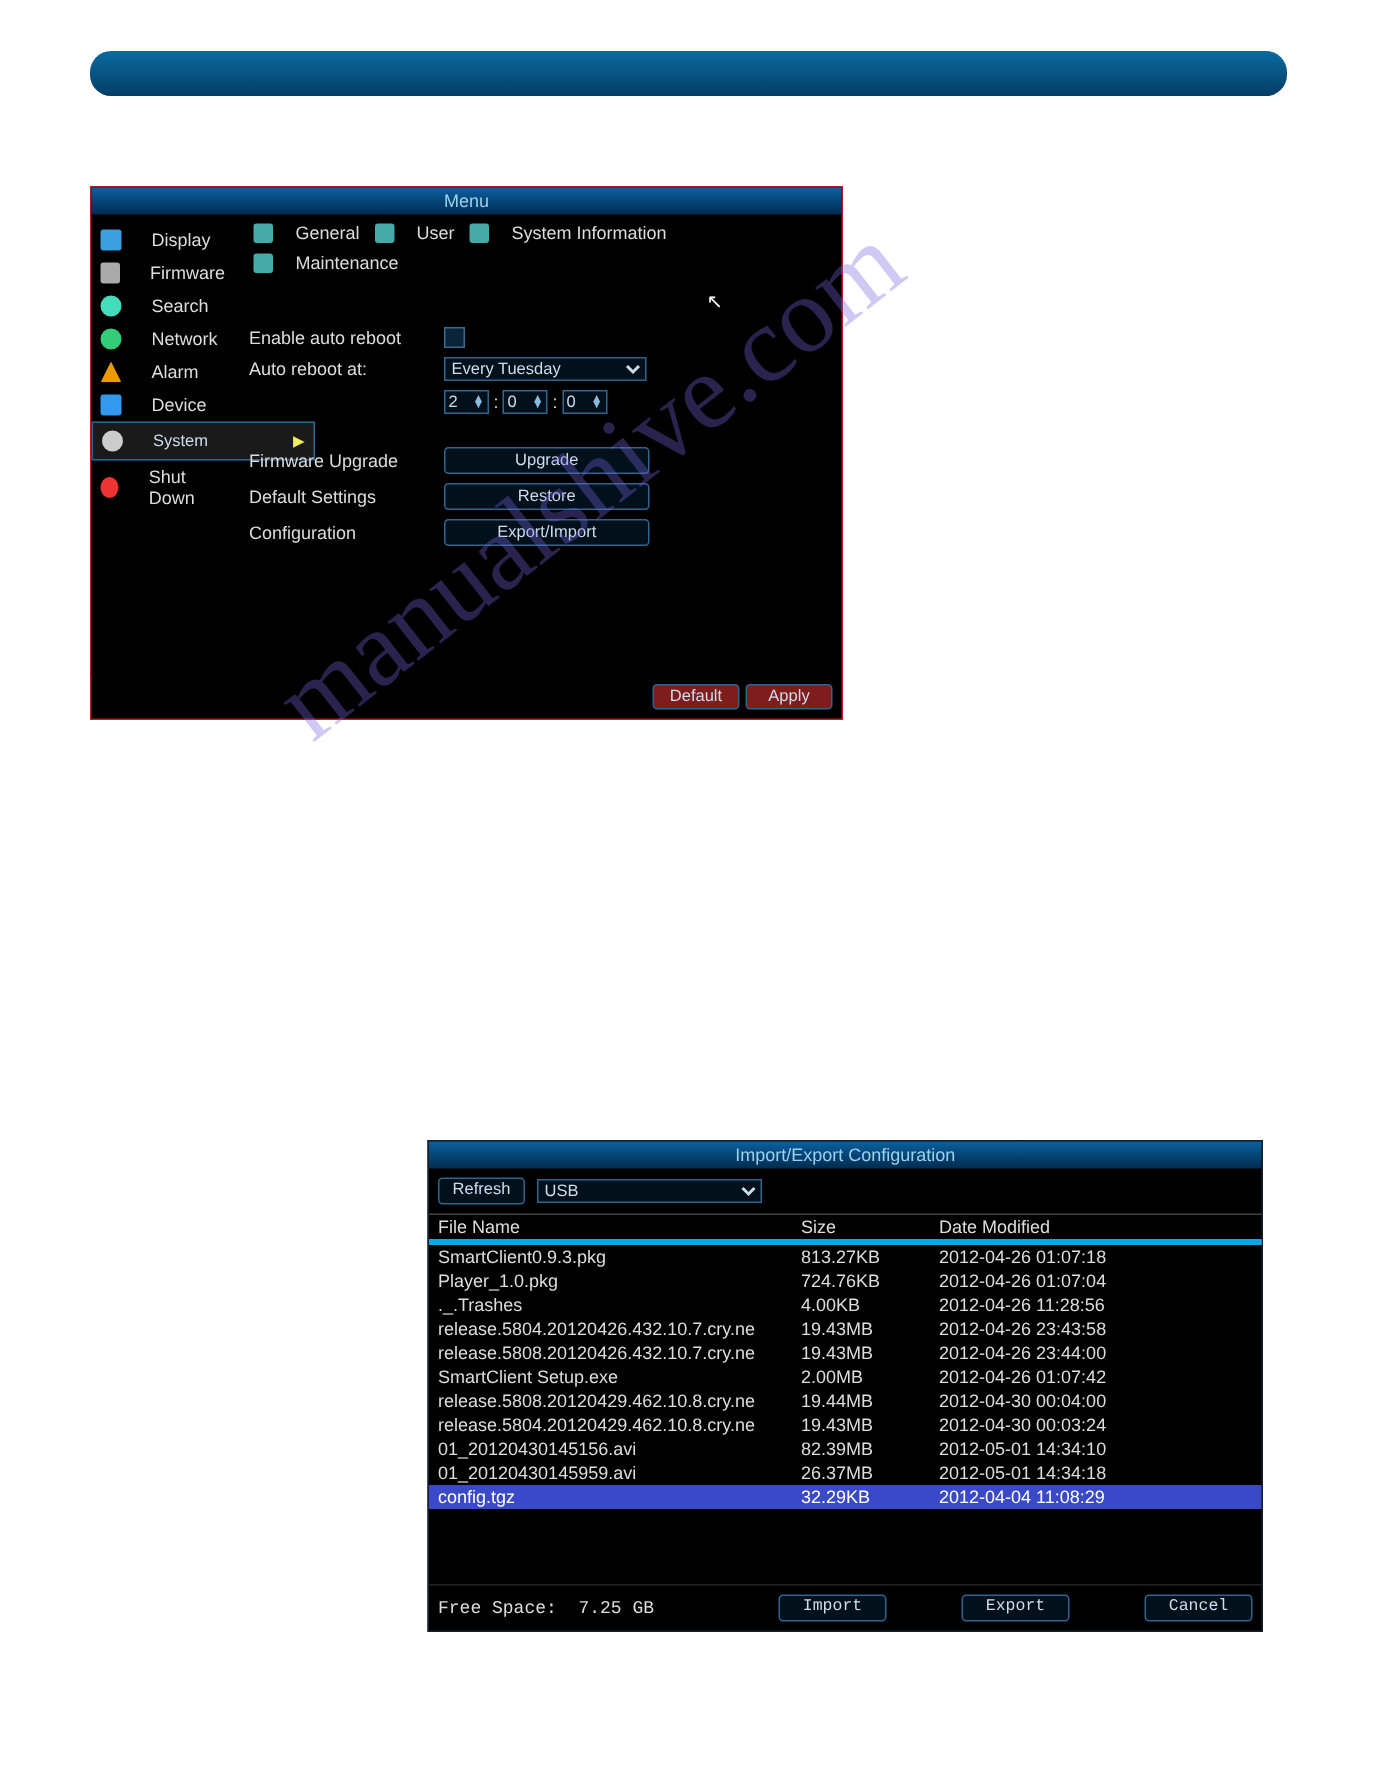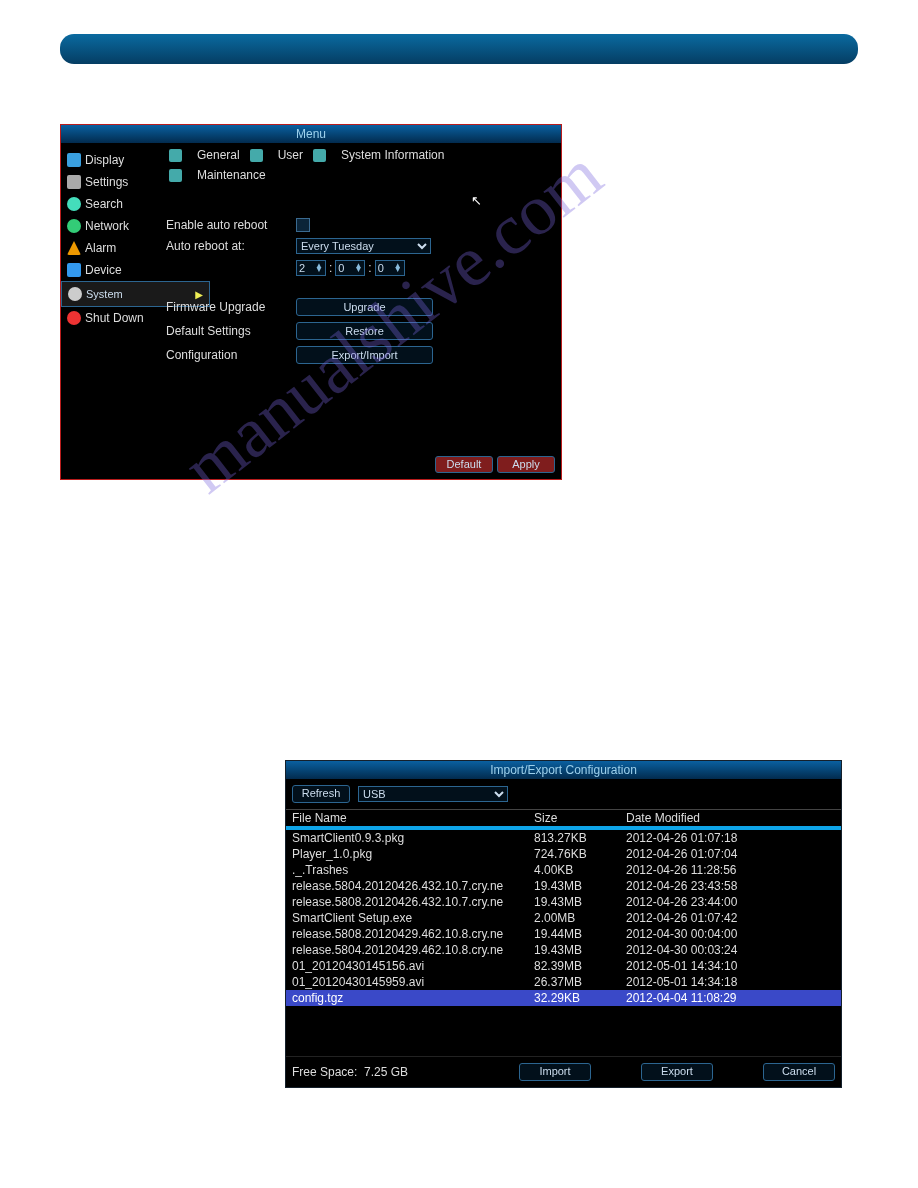--- a/index.html
+++ b/index.html
@@ -7,21 +7,21 @@
   .hdr{display:flex;justify-content:space-between;align-items:center;}
   .hdr .lang{font-size:28px;font-weight:bold;color:#7d7d7d;font-style:italic;}
   .hdr .series{font-size:22px;font-weight:bold;font-style:italic;color:#000;text-shadow:1px 0 0 #999;}
   .bluebar{height:30px;background:linear-gradient(#0a6aa0,#053d63);border-radius:14px;margin-top:4px;}
   .watermark{position:absolute;left:140px;top:280px;font-size:72px;color:rgba(120,100,220,.35);transform:rotate(-38deg);pointer-events:none;font-family:Georgia,serif;}
   
   .win1{margin:60px 0 0 0;width:500px;background:#000;color:#ddd;font-size:12px;border:1px solid #b91c1c;}
   .winTitle{height:18px;background:linear-gradient(#0a60a0,#022b4e);text-align:center;color:#9cd0ec;font-size:12px;line-height:18px;position:relative;}
   .winbody1{display:flex;}
   .side{width:95px;background:#000;padding:6px 0;}
-  .sitem{display:flex;align-items:center;gap:4px;padding:4px 6px;cursor:pointer;}
+  .sitem{display:flex;align-items:center;gap:20px;padding:4px 6px;cursor:pointer;}
   .sitem.sel{background:#1a1a1a;}
   .sitem .arrow{color:#ee5;font-size:10px;margin-left:auto;}
   .ico{display:inline-block;width:14px;height:14px;border-radius:2px;}
   .center1{flex:1;padding:0 10px 10px 10px;}
   .tabs{display:flex;gap:4px;padding:4px 0 14px 0;flex-wrap:wrap;}
   .tab{display:flex;align-items:center;gap:15px;padding:1px 3px;cursor:pointer;}
   .tab .ico{width:13px;height:13px;}
   .row{display:flex;align-items:center;margin:6px 0;}
   .lbl{width:130px;}
   .chk{width:12px;height:12px;border:1px solid #3a6a90;background:#0b2438;display:inline-block;}
@@ -37,42 +37,42 @@
   .w2bar{padding:6px;display:flex;gap:8px;align-items:center;}
   .refr{border:1px solid #2c6590;background:#02101b;color:#cde;height:16px;width:56px;text-align:center;font-size:11px;line-height:15px;border-radius:3px;cursor:pointer;}
   .w2sel{border:1px solid #2c6590;background:#02101b;color:#cde;height:16px;font-size:11px;width:150px;}
   table{border-collapse:collapse;width:100%;}
   th,td{text-align:left;padding:1px 6px;font-weight:normal;font-size:12px;}
   th{border-top:1px solid #444;border-bottom:4px solid #0ea5e9;}
   td{border:none;}
   tr.hilite td{background:#3a49c8;color:#fff;}
   .colName{width:230px;}
   .colSize{width:80px;}
-  .w2foot{display:flex;align-items:center;gap:10px;padding:6px;border-top:1px solid #222;margin-top:50px;}
+  .w2foot{display:flex;align-items:center;gap:10px;padding:6px;border-top:1px solid #222;margin-top:50px;font-family:Liberation Mono, monospace;}
   .w2foot .fs{flex:1;}
   .w2btn{border:1px solid #2c6590;background:#02101b;color:#cde;height:16px;width:70px;text-align:center;font-size:11px;line-height:15px;border-radius:3px;cursor:pointer;margin-left:40px;}
 </style>
 </head>
 <body>
 <div class="page">
   <div class="bluebar"></div>
 
   <div class="watermark">manualshive.com</div>
 
   <div class="win1">
     <div class="winTitle">Menu</div>
     <div class="winbody1">
       <div class="side">
         <div class="sitem">
             <span class="ico" style="background:#3aa0e0"></span>
             <span>Display</span>
           </div>
         <div class="sitem">
             <span class="ico" style="background:#aaa"></span>
-            <span>Settings</span>
+            <span>Firmware</span>
           </div>
         <div class="sitem">
             <span class="ico" style="background:#4db;border-radius:50%"></span>
             <span>Search</span>
           </div>
         <div class="sitem">
             <span class="ico" style="background:#3c7;border-radius:50%"></span>
             <span>Network</span>
           </div>
         <div class="sitem">

